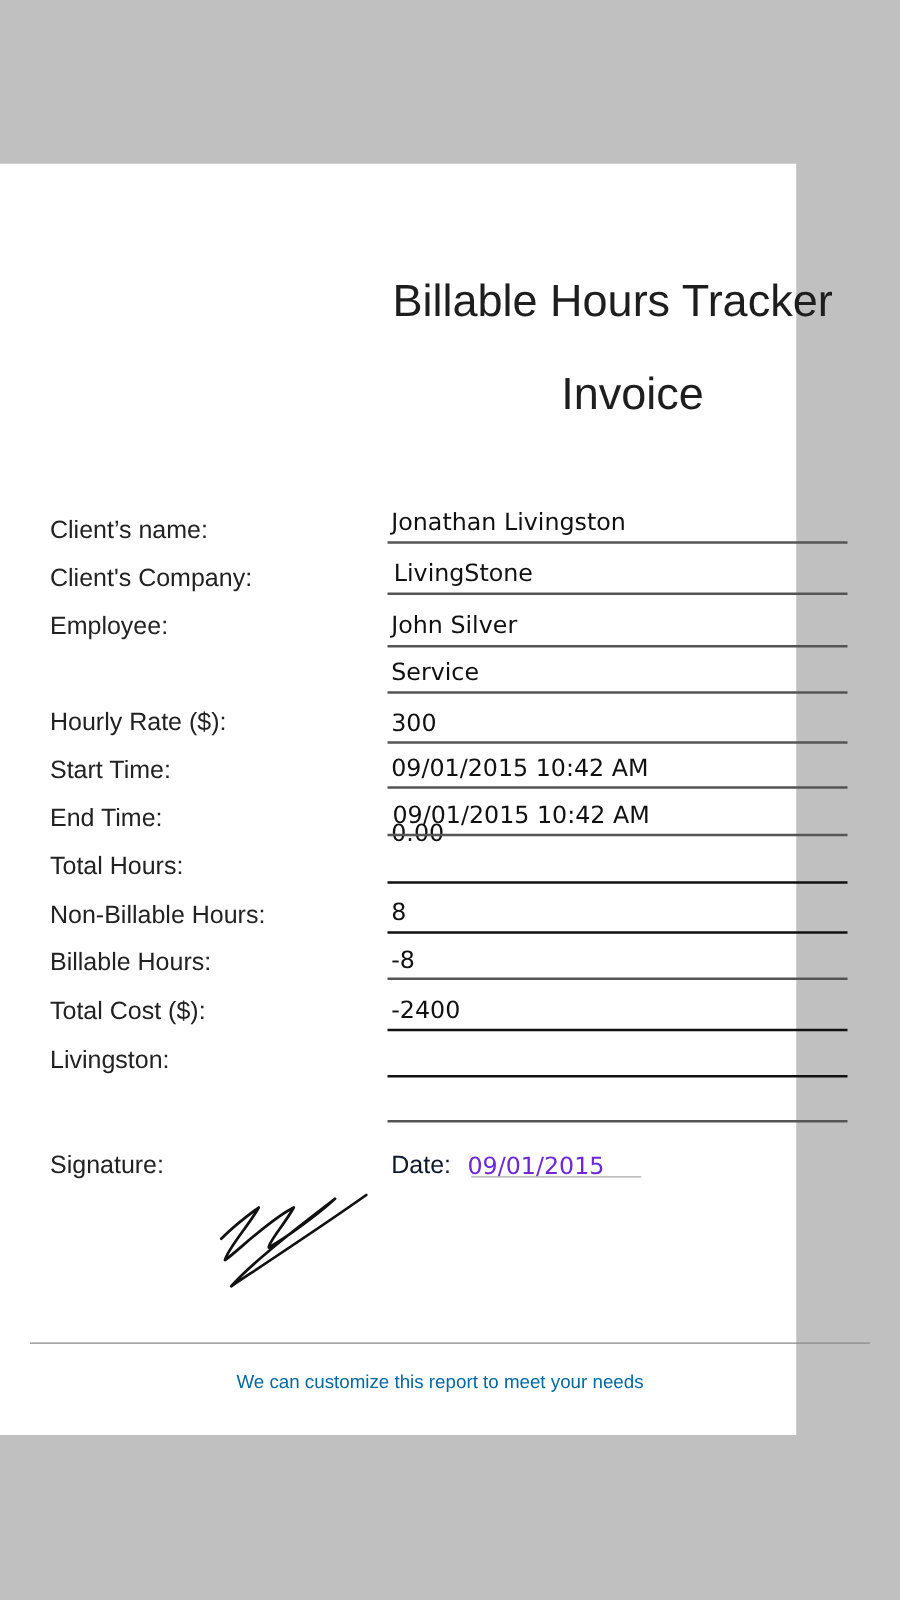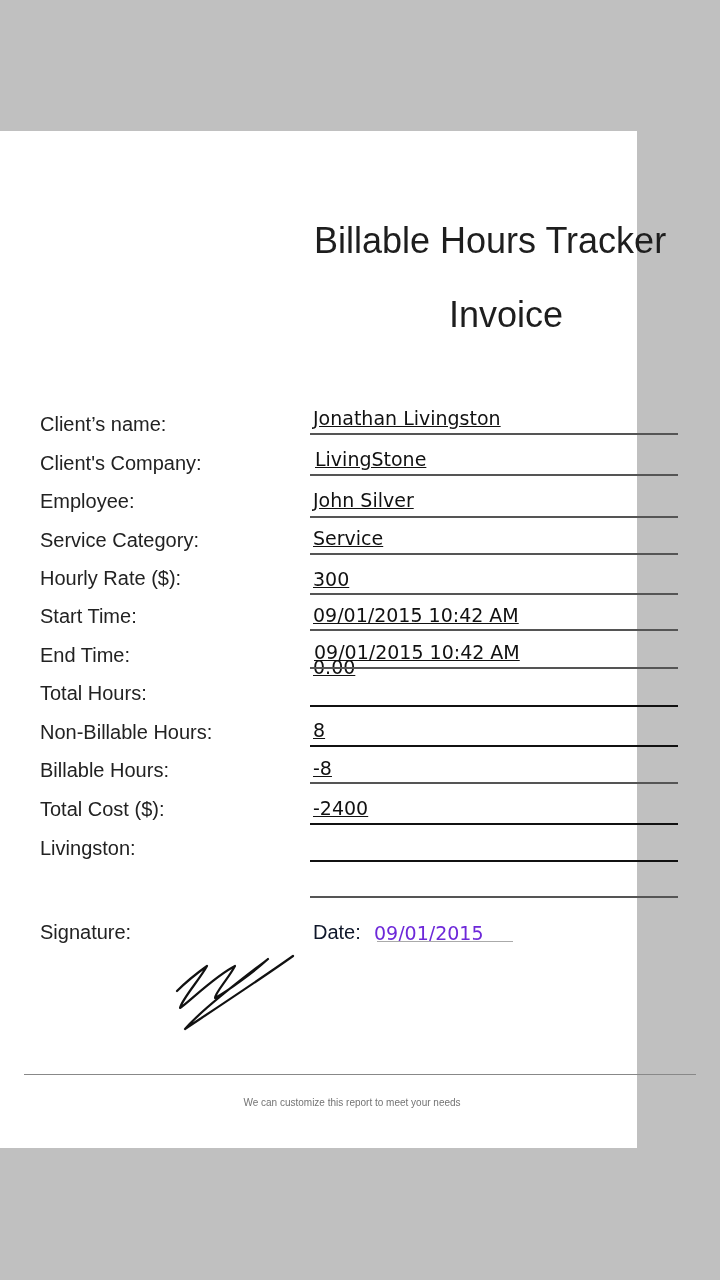--- a/index.html
+++ b/index.html
@@ -10,41 +10,40 @@
       color: #222;
     }
     .page {
       position: absolute; left: 0; top: 131px; width: 637px; height: 1017px;
       background: #ffffff;
     }
     .abs { position: absolute; white-space: nowrap; }
     .title { left: 314px; top: 90px; font-size: 36px; color: #1e1e1e; line-height: 40px; }
     .subtitle { left: 449px; top: 168px; font-size: 36px; color: #1e1e1e; line-height: 32px; }
     .label { left: 40px; font-size: 20px; color: #222; line-height: 24px; }
-    .value { left: 313px; font-size: 20px; color: #111; line-height: 24px; font-family: "DejaVu Sans", sans-serif; font-size: 19px; text-decoration: underline; }
+    .value { left: 313px; font-size: 20px; color: #111; line-height: 24px; font-family: "DejaVu Sans", sans-serif; font-size: 19px; }
     .uline { position: absolute; left: 310px; width: 368px; height: 0; border-top: 2px solid #555; }
     .uline.dark { border-top-color: #111; }
     .date-label { left: 313px; font-size: 20px; line-height: 24px; color: #0f172a; }
     .date-value { left: 374px; font-size: 19px; line-height: 24px; color: #6d28d9; font-family: "DejaVu Sans", sans-serif; }
     .date-line { position: absolute; left: 377px; width: 136px; border-top: 1px solid #aaa; }
     .divider { position: absolute; left: 24px; width: 672px; top: 943px; border-top: 1px solid #888; }
-    .footer { left: 0; width: 704px; text-align: center; top: 966px; font-size: 10px; color: #737373; }
+    .footer { left: 0; width: 704px; text-align: center; top: 966px; font-size: 15px; color: #0369a1; }
     .sig { position: absolute; left: 170px; top: 820px; }
   </style>
 </head>
 <body>
 
 <div class="page">
   <div class="abs title">Billable Hours Tracker</div>
   <div class="abs subtitle">Invoice</div>
 
   <div class="abs label" style="top:281px">Client’s name:</div>
   <div class="abs label" style="top:320px">Client's Company:</div>
   <div class="abs label" style="top:358px">Employee:</div>
-  <div class="abs label" style="top:397px">Service Category:</div>
   <div class="abs label" style="top:435px">Hourly Rate ($):</div>
   <div class="abs label" style="top:473px">Start Time:</div>
   <div class="abs label" style="top:512px">End Time:</div>
   <div class="abs label" style="top:550px">Total Hours:</div>
   <div class="abs label" style="top:589px">Non-Billable Hours:</div>
   <div class="abs label" style="top:627px">Billable Hours:</div>
   <div class="abs label" style="top:666px">Total Cost ($):</div>
   <div class="abs label" style="top:705px">Livingston:</div>
 
   <div class="abs value" style="top:275px">Jonathan Livingston</div>

